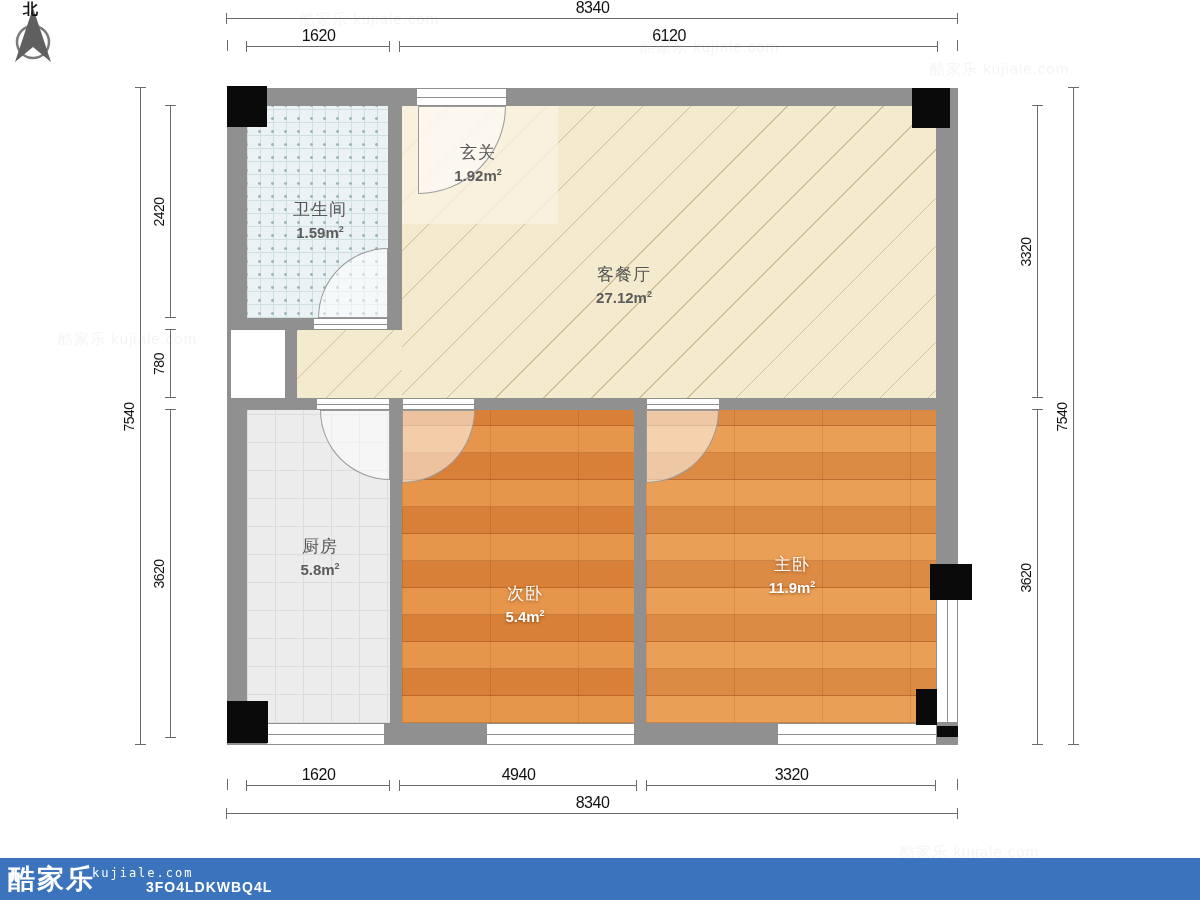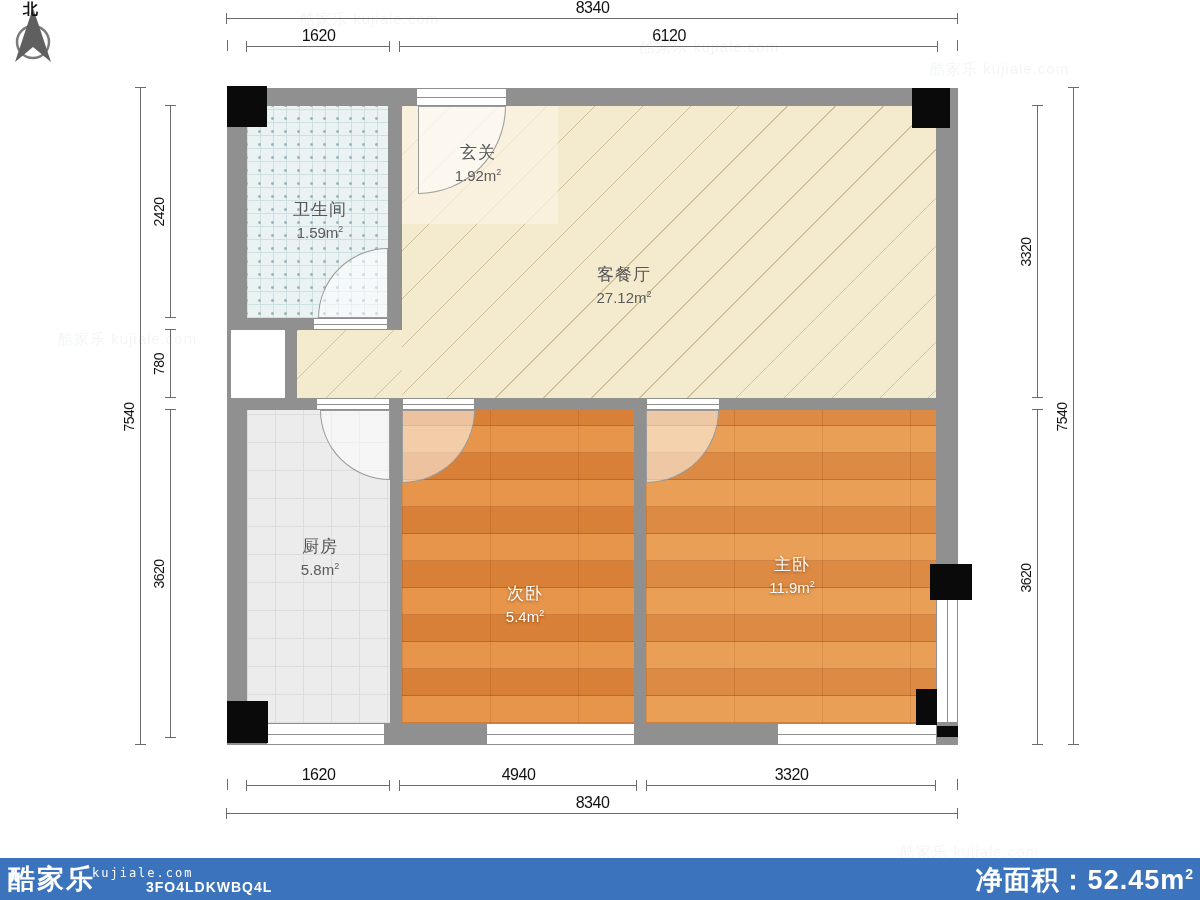--- a/index.html
+++ b/index.html
@@ -49,21 +49,21 @@
   .qr-br{border-radius:0 0 100% 0;}
   .qr-tl{border-radius:100% 0 0 0;}
   .qr-bl{border-radius:0 0 0 100%;}
   .window{position:absolute;background:#fff;border:1px solid #8f8f8f;box-sizing:border-box;}
   .window.h{background-image:linear-gradient(#8f8f8f,#8f8f8f);background-size:100% 1px;background-position:center;background-repeat:no-repeat;}
   .window.v{background-image:linear-gradient(#8f8f8f,#8f8f8f);background-size:1px 100%;background-position:center;background-repeat:no-repeat;}
 
   
   .rlabel{position:absolute;text-align:center;transform:translate(-50%,-50%);white-space:nowrap;}
   .rlabel .rname{display:block;font-size:17px;color:#555;letter-spacing:1px;}
-  .rlabel .rarea{display:block;font-size:15px;color:#5b5b5b;margin-top:3px;}
+  .rlabel .rarea{display:block;font-size:15px;color:#5b5b5b;margin-top:3px;font-weight:bold;}
   .rlabel sup{font-size:9px;}
   .rlabel.on-wood .rname,.rlabel.on-wood .rarea{color:#fff;text-shadow:0 1px 3px rgba(100,45,5,.65);}
 
   
   .dim{position:absolute;}
   .dim.h{height:0;border-top:1px solid #6b6b6b;}
   .dim.v{width:0;border-left:1px solid #6b6b6b;}
   .tk{position:absolute;background:#6b6b6b;}
   .dim.h .tk{width:1px;height:11px;top:-6px;}
   .dim.h .tk.l{left:-1px;} .dim.h .tk.r{right:0;}
@@ -256,16 +256,15 @@
   <div class="dim v" style="left:1073px;top:88px;height:657px">
     <i class="tk t"></i>
       <i class="tk b"></i>
     <span class="dvlab">7540</span>
   </div>
 
   <div class="footer">
     <span class="logo">酷家乐</span>
     <span class="domain">kujiale.com</span>
     <span class="code">3FO4LDKWBQ4L</span>
-    <span class="netarea"><span>净面积：</span><span>52.45</span><span>m</span><sup>2</sup></span>
   </div>
 
 </div>
 
 </body></html>

